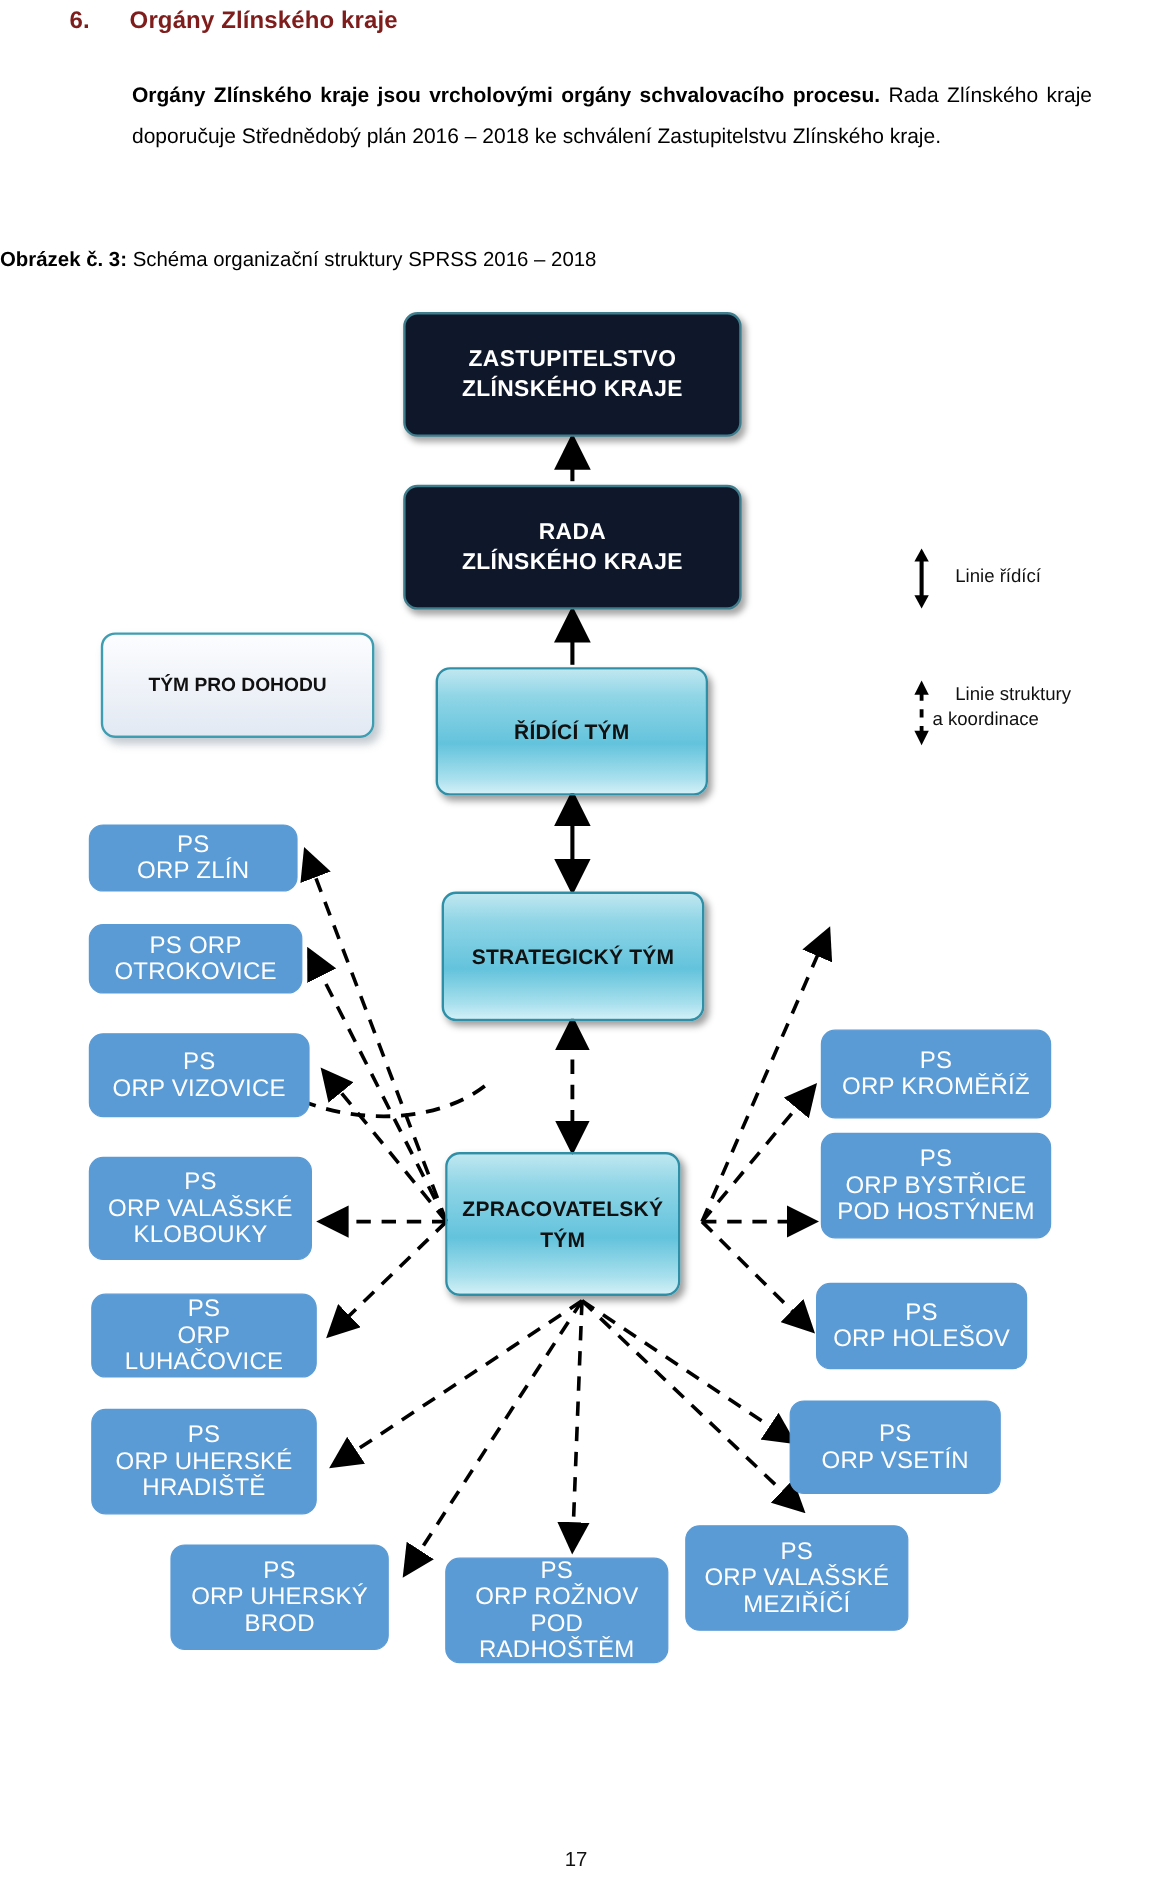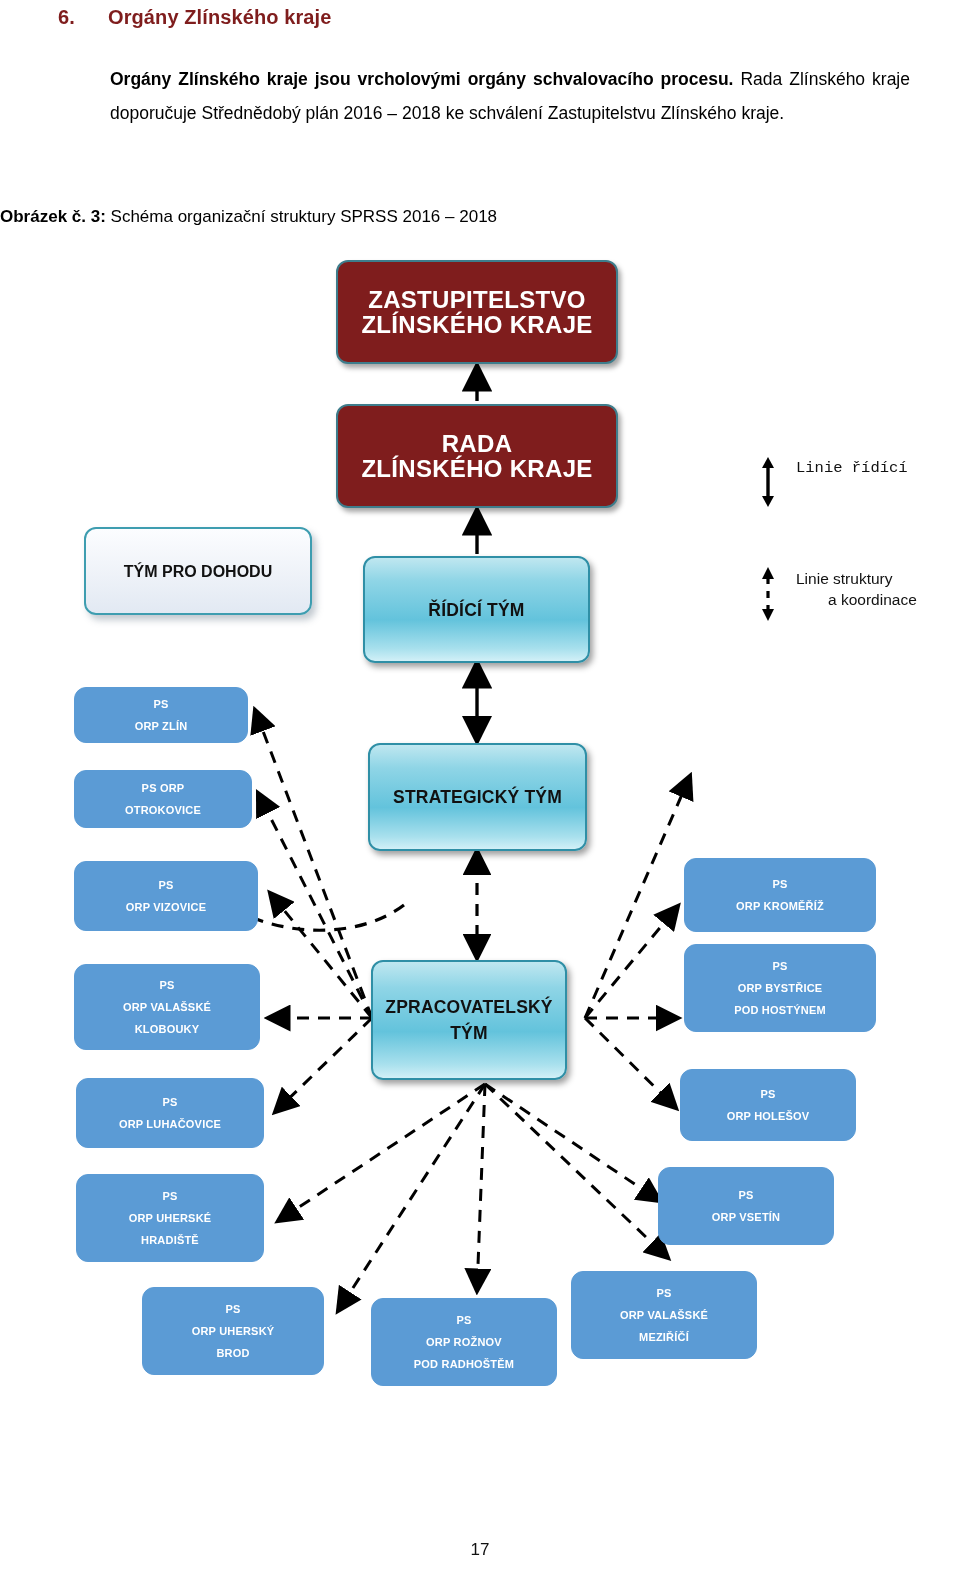--- a/index.html
+++ b/index.html
@@ -96,25 +96,25 @@
     display: block;
     width: 100%;
     padding: 0 6px;
   }
   .node .lbl span {
     display: block;
   }
 
   
   .node.green {
-    background: #7f1d1d;
+    background: #0f172a;
     border: 2.5px solid #3E7D8C;
     color: #ffffff;
     font-weight: bold;
-    font-size: 24px;
+    font-size: 19px;
     line-height: 25px;
     letter-spacing: .3px;
     box-shadow: 3px 4px 5px rgba(0,0,0,.35);
     text-align: center;
   }
 
   
   .node.pale {
     background: linear-gradient(180deg,#fcfdff 0%,#eef2f8 55%,#e2e9f3 100%);
     border: 2px solid #3E9DB0;
@@ -135,23 +135,23 @@
     line-height: 26px;
     letter-spacing: .2px;
     box-shadow: 3px 4px 6px rgba(0,0,0,.38);
   }
 
   
   .node.blue {
     background: #5B9BD5;
     border: 1.5px solid #5B9BD5;
     color: #ffffff;
-    font-size: 11px;
+    font-size: 20px;
     line-height: 22px;
-    font-weight: bold;
+    font-weight: normal;
     letter-spacing: .2px;
   }
 
   
   .node.amber {
     background: #FFC000;
     border: 3.5px solid #ffffff;
     color: #ffffff;
     font-size: 15.5px;
     line-height: 23px;
@@ -366,25 +366,25 @@
     </span>
   </div>
 
   <div class="legend-item" style="left:756px; top:210px; width:24px; height:52px;">
     <svg width="24" height="52" viewBox="0 0 24 52">
       <line x1="12" y1="9" x2="12" y2="43" stroke="#000" stroke-width="3.4"></line>
       <path d="M12,1 L18,12 L6,12 z" fill="#000"></path>
       <path d="M12,51 L18,40 L6,40 z" fill="#000"></path>
     </svg>
   </div>
-  <div class="legend-text" style="left:796px; top:212px;font-family:Liberation Mono, monospace;">Linie řídící</div>
+  <div class="legend-text" style="left:796px; top:224px;">Linie řídící</div>
 
   <div class="legend-item" style="left:756px; top:320px; width:24px; height:56px;">
     <svg width="24" height="56" viewBox="0 0 24 56">
       <line x1="12" y1="11" x2="12" y2="45" stroke="#000" stroke-width="3.2" stroke-dasharray="7,7"></line>
       <path d="M12,1 L18,13 L6,13 z" fill="#000"></path>
       <path d="M12,55 L18,43 L6,43 z" fill="#000"></path>
     </svg>
   </div>
   <div class="legend-text" style="left:796px; top:322px;">Linie struktury</div>
-  <div class="legend-text" style="left:828px; top:343px;">a koordinace</div>
+  <div class="legend-text" style="left:777px; top:343px;">a koordinace</div>
 
 </div>
 
 </body></html>

